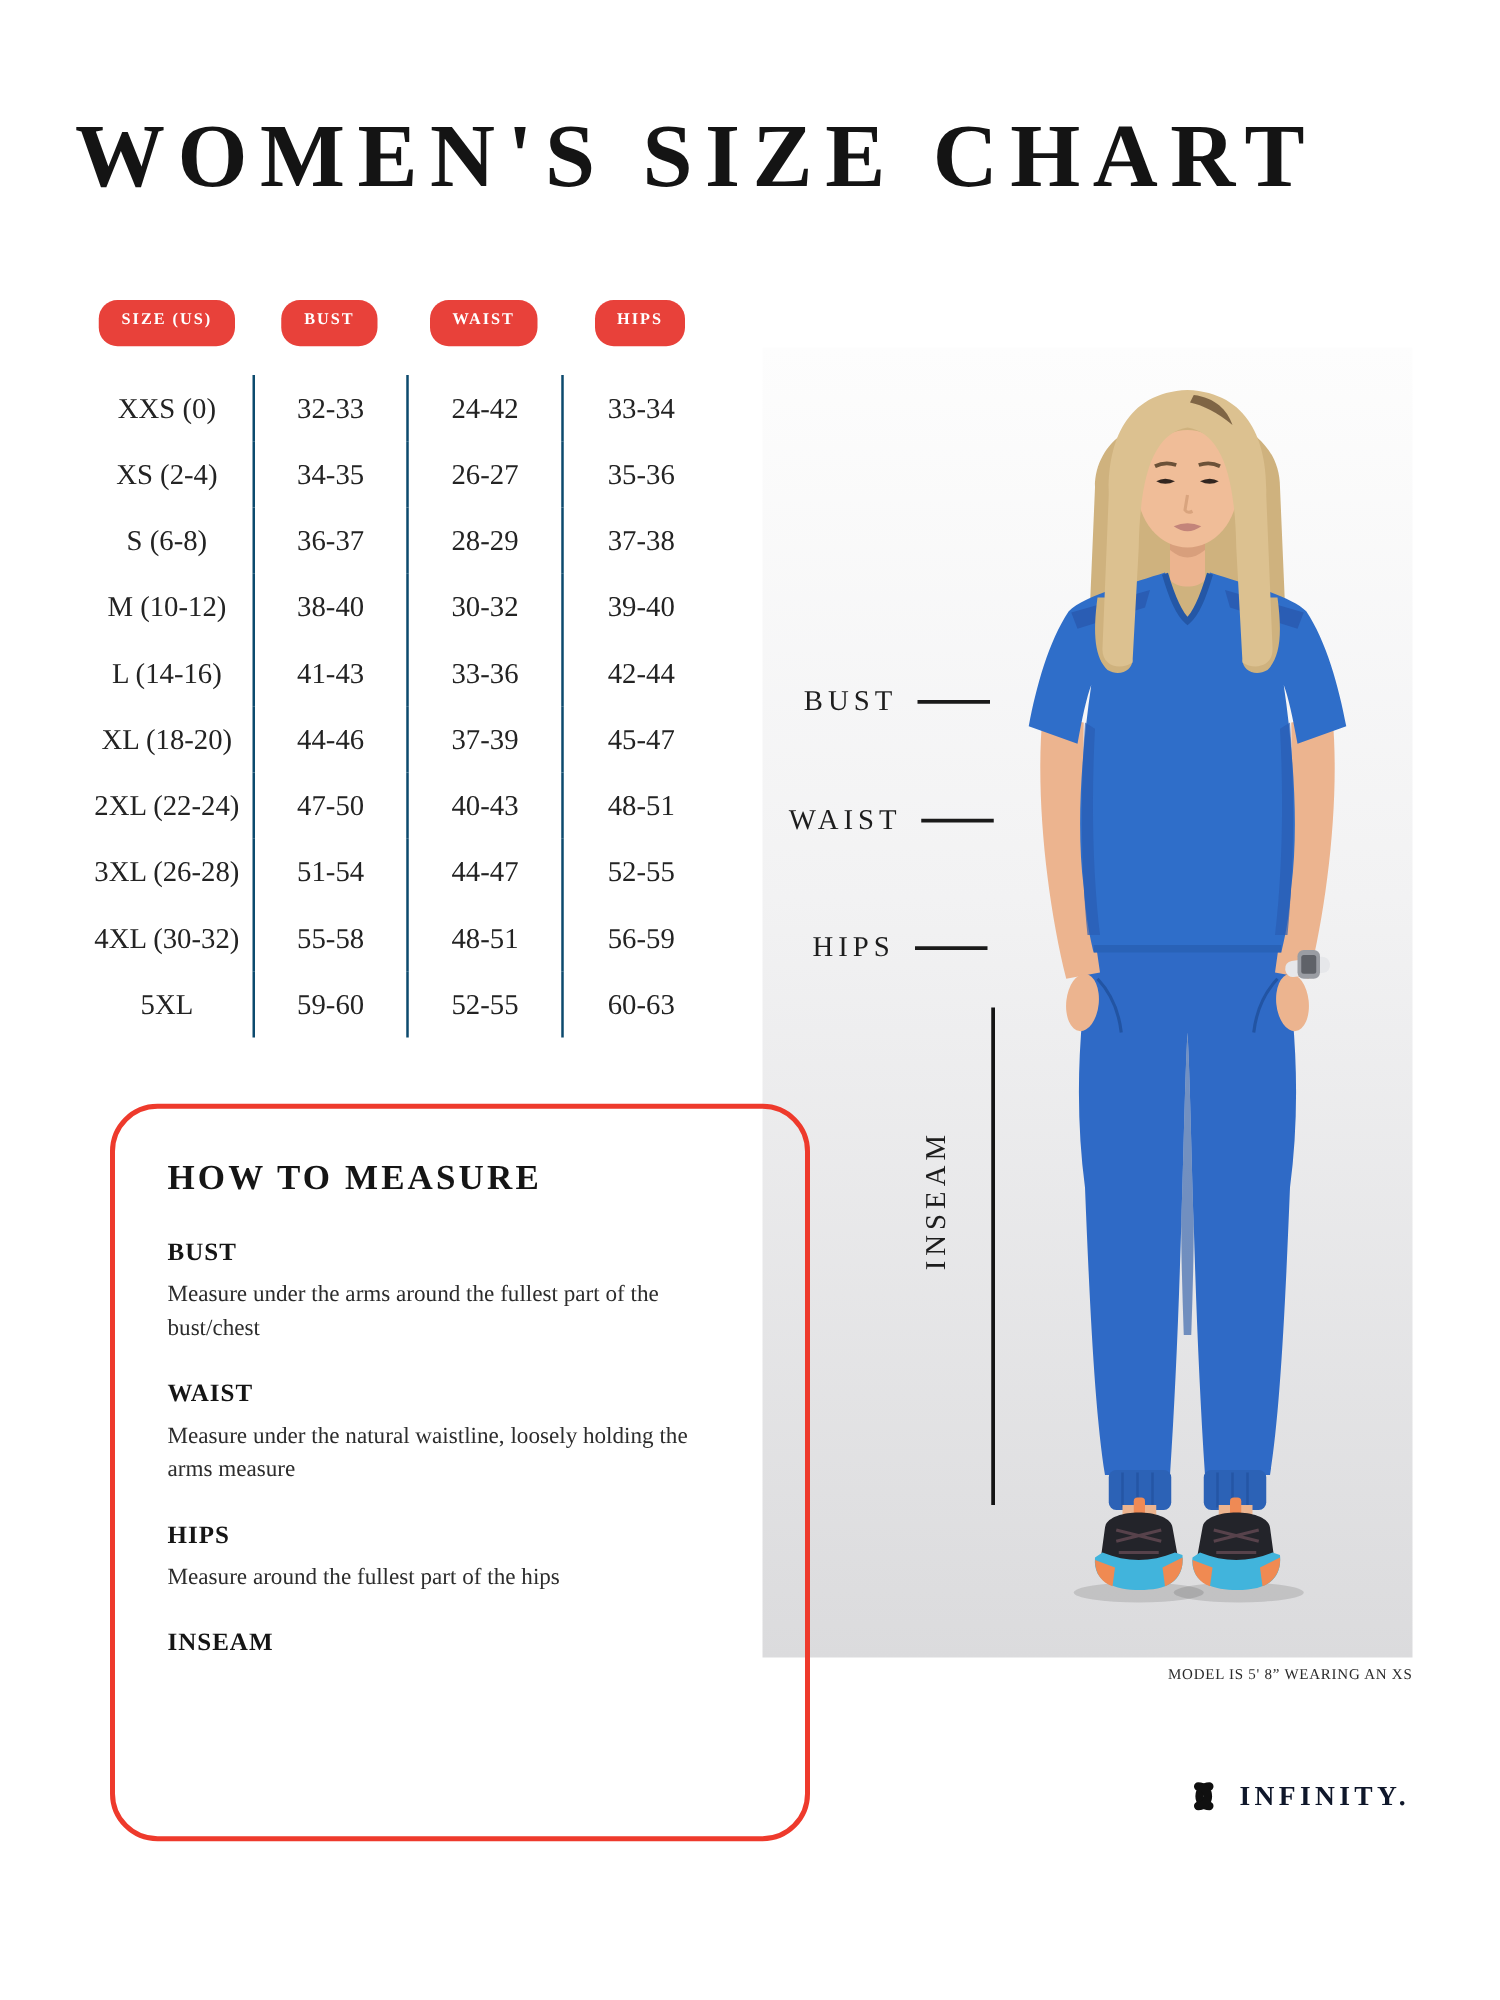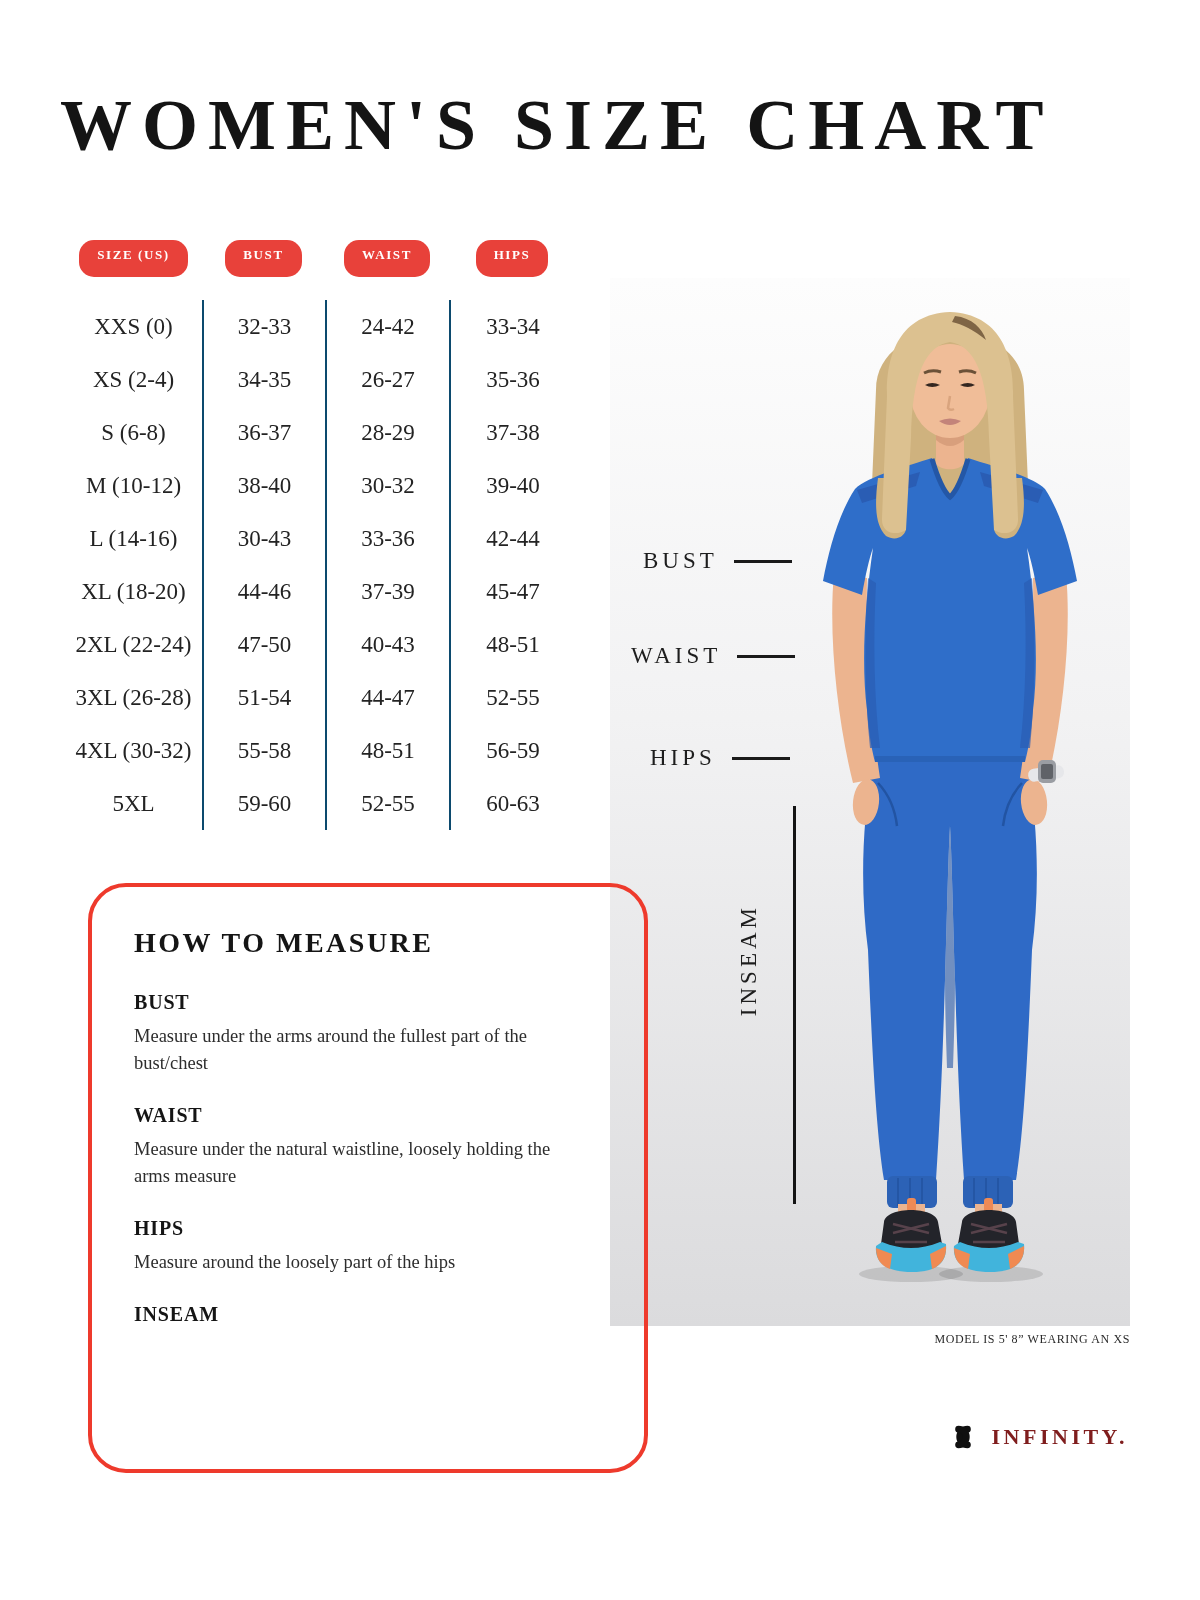--- a/index.html
+++ b/index.html
@@ -60,21 +60,21 @@
   .measure-box{
     position:absolute;left:88px;top:883px;width:560px;height:590px;
     border:4px solid #ee3a2c;border-radius:38px;box-sizing:border-box;
     padding:40px 30px 0 42px;background:transparent;
   }
   .mb-title{margin:0 0 32px 0;font-size:28px;font-weight:700;letter-spacing:2.5px;color:#151515;}
   .mb-label{margin:0 0 9px 0;font-size:20px;font-weight:700;letter-spacing:0.8px;color:#151515;}
   .mb-text{margin:0 0 27px 0;font-size:18.5px;line-height:27px;color:var(--body);width:455px;}
   
   .brand{position:absolute;right:72px;top:1424px;display:flex;align-items:center;gap:10px;}
-  .brand-text{font-size:22px;font-weight:700;letter-spacing:3.5px;color:#7f1d1d;}
+  .brand-text{font-size:22px;font-weight:700;letter-spacing:3.5px;color:#0f172a;}
 </style>
 </head>
 <body>
 
 <div class="page">
 
   <h1 class="title">WOMEN'S SIZE CHART</h1>
 
   <div class="size-table">
     <div class="thead">
@@ -106,21 +106,21 @@
     <div class="cell div">36-37</div>
     <div class="cell div">28-29</div>
     <div class="cell div">37-38</div>
 
     <div class="cell">M (10-12)</div>
     <div class="cell div">38-40</div>
     <div class="cell div">30-32</div>
     <div class="cell div">39-40</div>
 
     <div class="cell">L (14-16)</div>
-    <div class="cell div">30-43</div>
+    <div class="cell div">41-43</div>
     <div class="cell div">33-36</div>
     <div class="cell div">42-44</div>
 
     <div class="cell">XL (18-20)</div>
     <div class="cell div">44-46</div>
     <div class="cell div">37-39</div>
     <div class="cell div">45-47</div>
 
     <div class="cell">2XL (22-24)</div>
     <div class="cell div">47-50</div>
@@ -240,21 +240,21 @@
       <p class="mb-text">Measure under the arms around the fullest part of the bust/chest</p>
     </div>
 
     <div class="mb-section">
       <h3 class="mb-label">WAIST</h3>
       <p class="mb-text">Measure under the natural waistline, loosely holding the arms measure</p>
     </div>
 
     <div class="mb-section">
       <h3 class="mb-label">HIPS</h3>
-      <p class="mb-text">Measure around the loosely part of the hips</p>
+      <p class="mb-text">Measure around the fullest part of the hips</p>
     </div>
 
     <div class="mb-section">
       <h3 class="mb-label">INSEAM</h3>
     </div>
   </div>
   </div>
 
   <div class="brand">
     <svg width="38" height="24" viewBox="0 0 34 20" aria-hidden="true">

